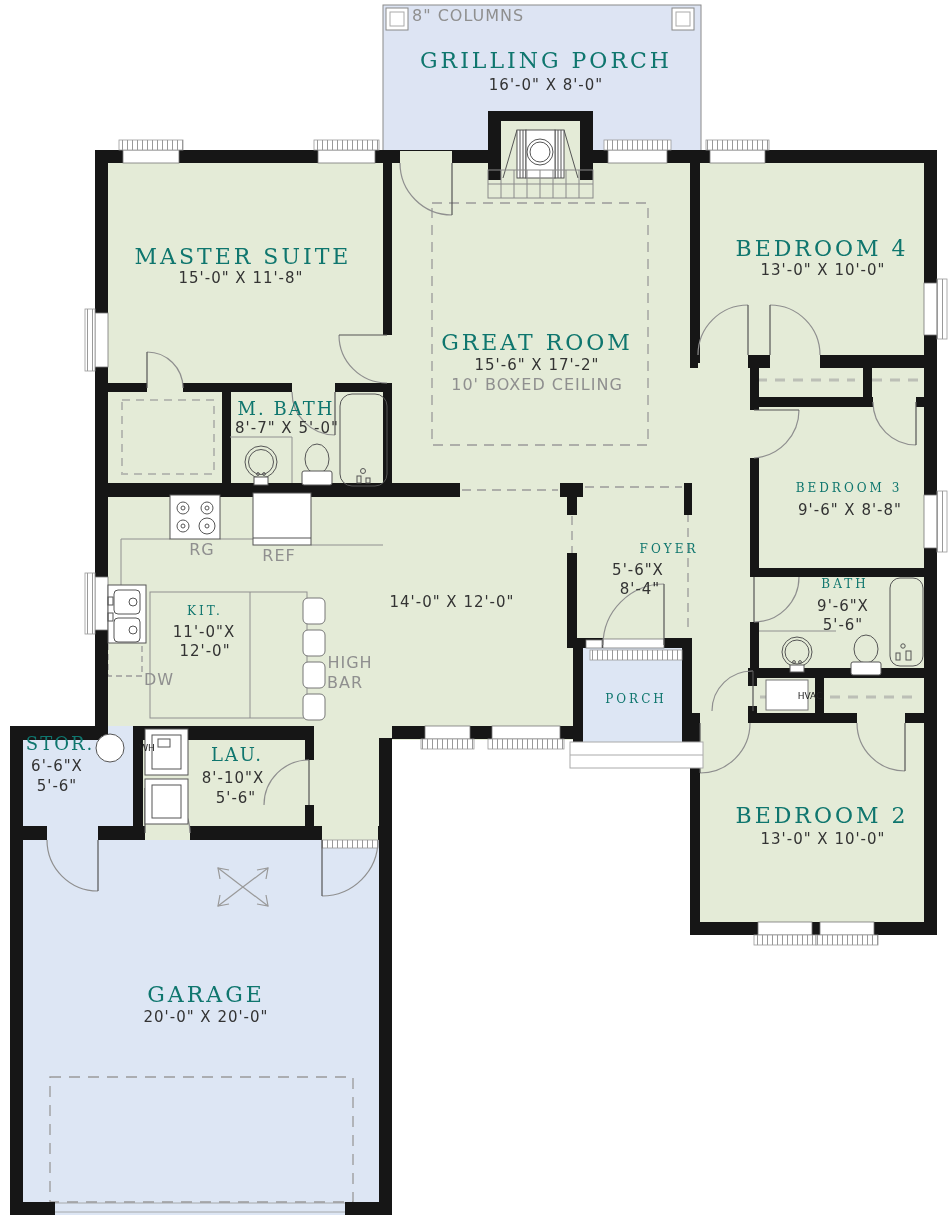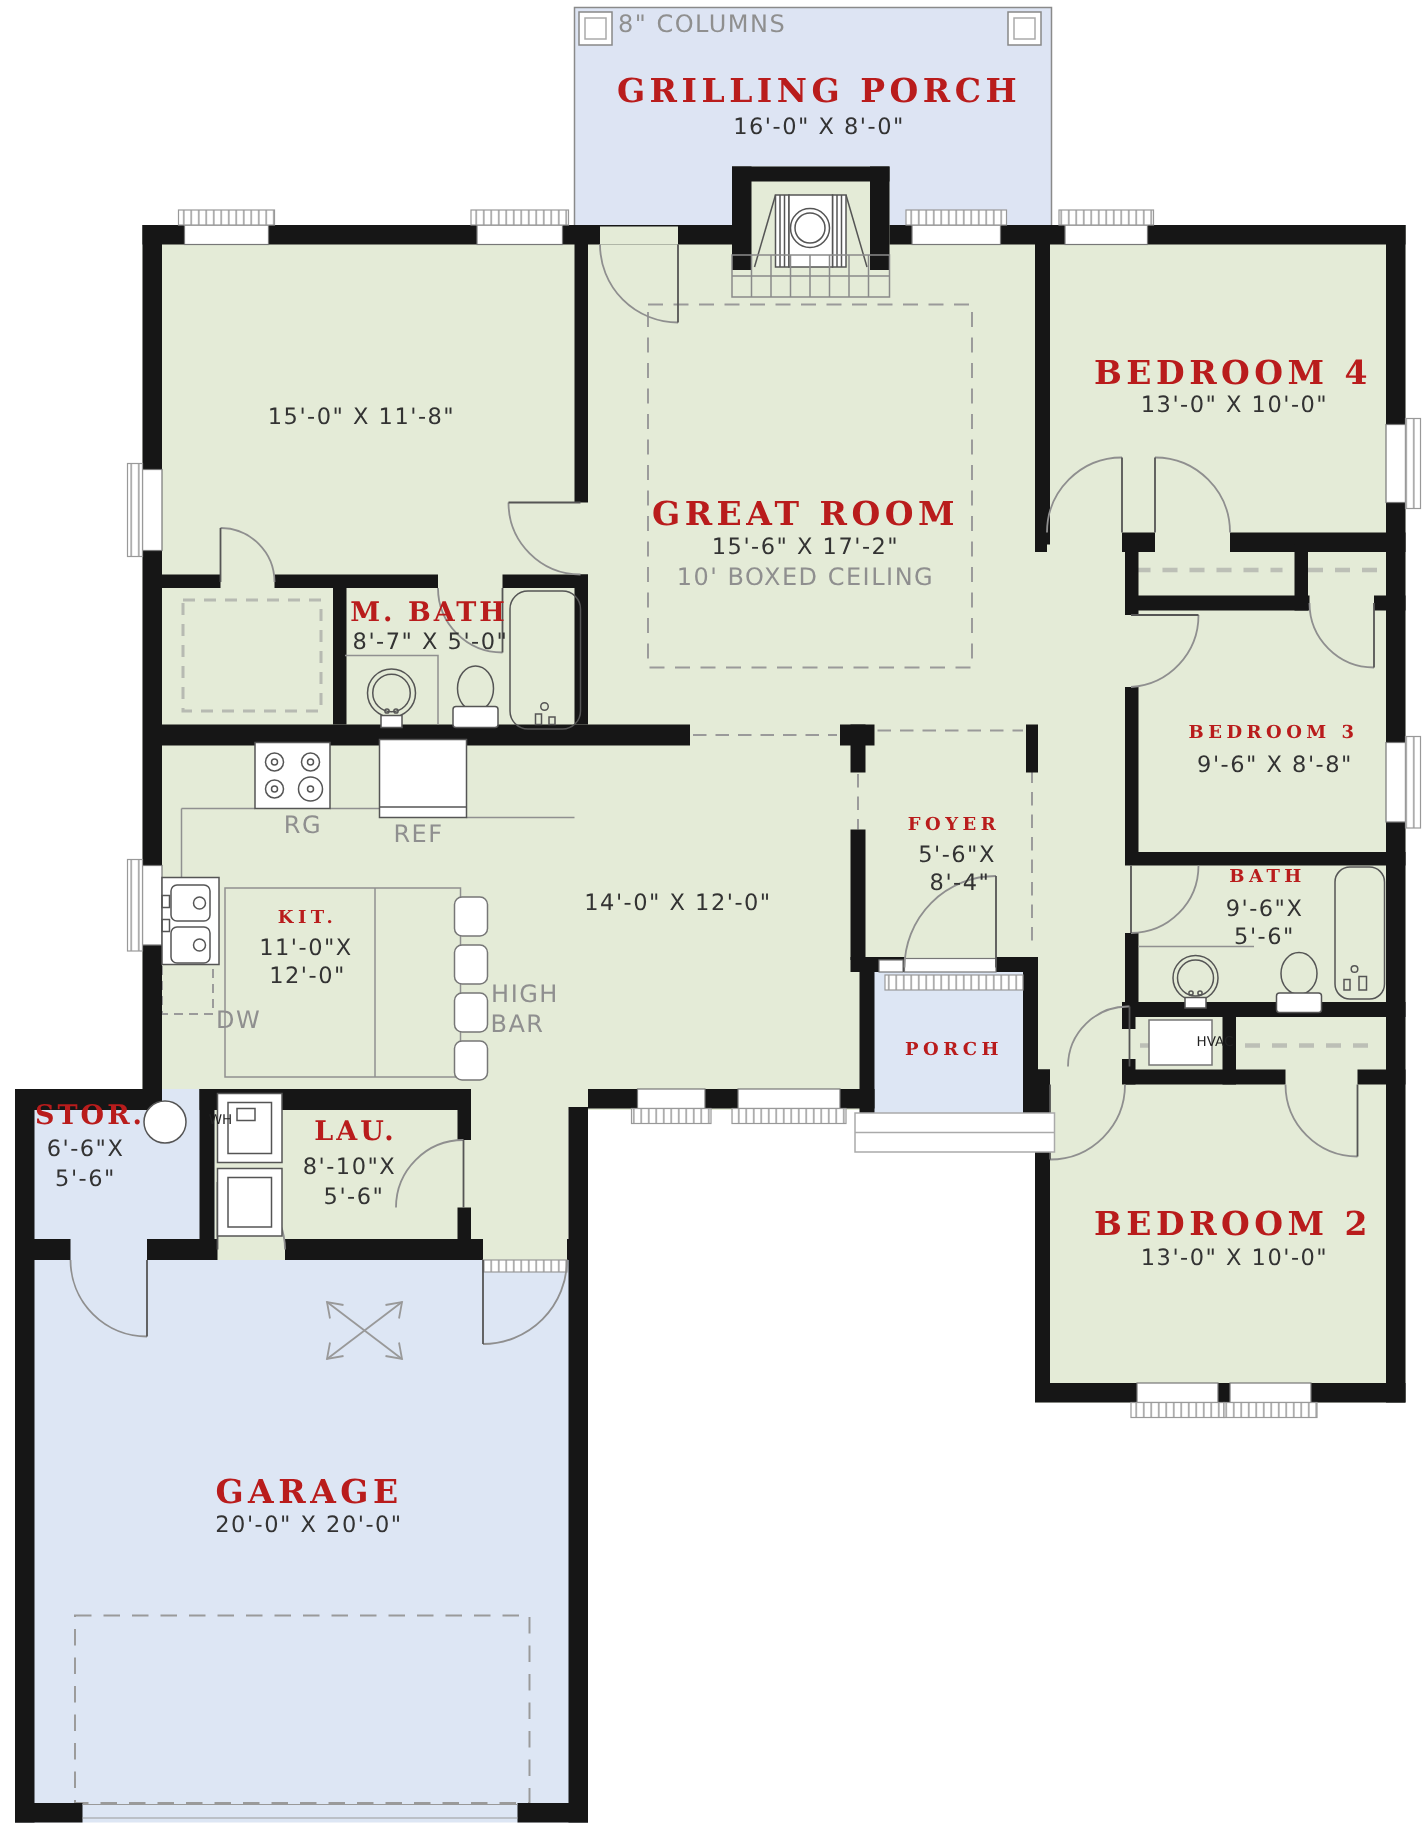--- a/index.html
+++ b/index.html
@@ -1,21 +1,21 @@
 <!DOCTYPE html>
 <html><head>
 <meta charset="utf-8">
 <style>
   html,body{margin:0;padding:0;background:#ffffff;}
   #plan{position:relative;width:950px;height:1225px;background:#ffffff;overflow:hidden;
         font-family:"DejaVu Sans",sans-serif;}
   #plan svg{position:absolute;left:0;top:0;}
   .lbl{position:absolute;transform:translate(-50%,-50%);white-space:nowrap;text-align:center;
        color:#1d1d1d;line-height:1;}
-  .t{font-family:"DejaVu Serif","Liberation Serif",serif;font-weight:bold;color:#b91c1c;}
+  .t{font-family:"DejaVu Serif","Liberation Serif",serif;font-weight:normal;color:#0f766e;}
   .t-xl{font-size:22px;letter-spacing:3px;}
   .t-lg{font-size:12px;letter-spacing:3px;}
   .t-md{font-size:18px;letter-spacing:2px;}
   .d{font-size:15px;letter-spacing:1px;color:#333;font-family:"DejaVu Sans",sans-serif;}
   .g-lbl{font-size:16px;letter-spacing:1px;color:#8f8f8f;}
   .tiny{font-size:9px;letter-spacing:0;color:#222;padding-left:46px;}
   .left-align{transform:translate(0,-50%);text-align:left;}
 </style>
 </head>
 <body>
@@ -328,36 +328,37 @@
     <polyline points="229,904 218,906 220,895"></polyline>
     <polyline points="257,904 268,906 266,895"></polyline>
   </g>
 </svg>
 
 <div class="lbl left-align g-lbl" style="left:412px;top:16px;">8" COLUMNS</div>
 
 <div class="lbl t t-xl" style="left:546px;top:61px;">GRILLING PORCH</div>
 <div class="lbl d" style="left:546px;top:85px;">16'-0" X 8'-0"</div>
 
+<div class="lbl t t-xl" style="left:243px;top:257px;">MASTER SUITE</div>
 <div class="lbl d" style="left:241px;top:278px;">15'-0" X 11'-8"</div>
 
 <div class="lbl t t-xl" style="left:537px;top:343px;">GREAT ROOM</div>
 <div class="lbl d" style="left:537px;top:365px;">15'-6" X 17'-2"</div>
 <div class="lbl g-lbl" style="left:537px;top:385px;text-align:center;">10' BOXED CEILING</div>
 
 <div class="lbl t t-xl" style="left:822px;top:249px;">BEDROOM 4</div>
 <div class="lbl d" style="left:823px;top:270px;">13'-0" X 10'-0"</div>
 
 <div class="lbl t t-md" style="left:286px;top:409px;">M. BATH</div>
 <div class="lbl d" style="left:287px;top:428px;">8'-7" X 5'-0"</div>
 
 <div class="lbl t t-lg" style="left:849px;top:488px;">BEDROOM 3</div>
 <div class="lbl d" style="left:850px;top:510px;">9'-6" X 8'-8"</div>
 
-<div class="lbl t t-lg" style="left:636px;top:549px;text-align:right;">FOYER</div>
+<div class="lbl t t-lg" style="left:669px;top:549px;text-align:right;">FOYER</div>
 <div class="lbl d" style="left:638px;top:570px;">5'-6"X</div>
 <div class="lbl d" style="left:640px;top:589px;">8'-4"</div>
 
 <div class="lbl d" style="left:452px;top:602px;">14'-0" X 12'-0"</div>
 
 <div class="lbl t t-lg" style="left:205px;top:611px;">KIT.</div>
 <div class="lbl d" style="left:204px;top:632px;">11'-0"X</div>
 <div class="lbl d" style="left:205px;top:651px;">12'-0"</div>
 
 <div class="lbl t t-lg" style="left:845px;top:584px;">BATH</div>

